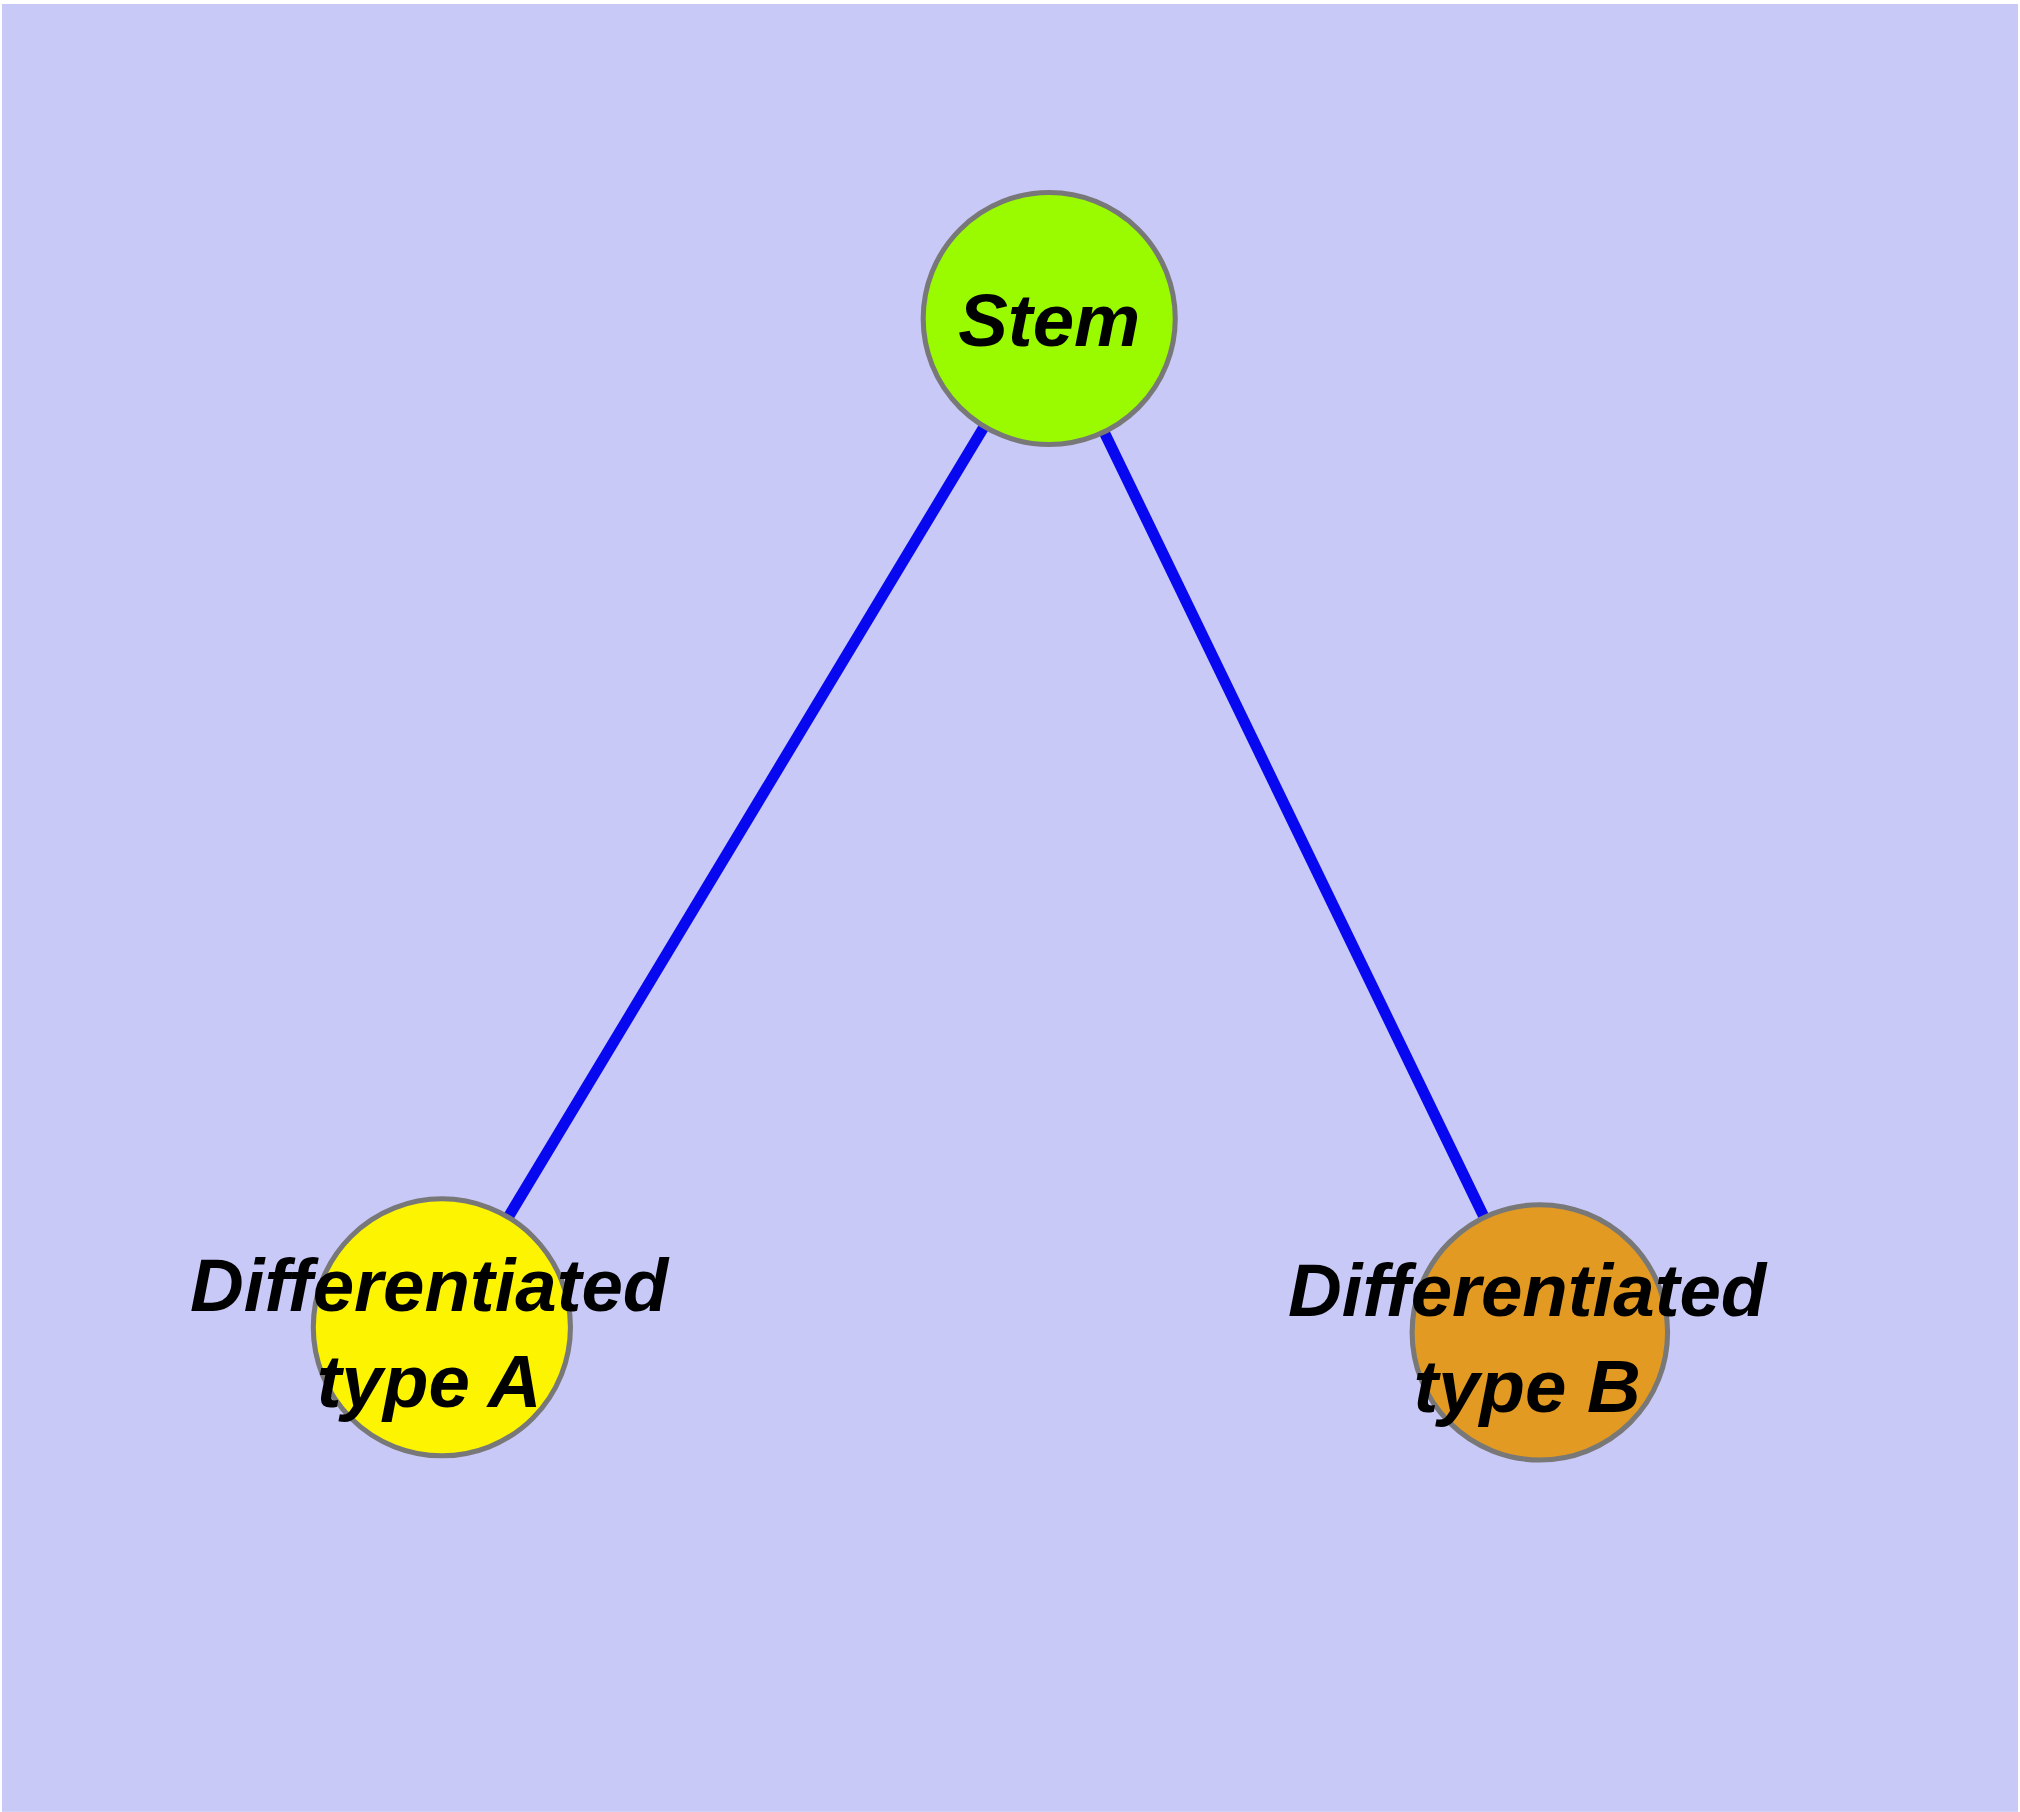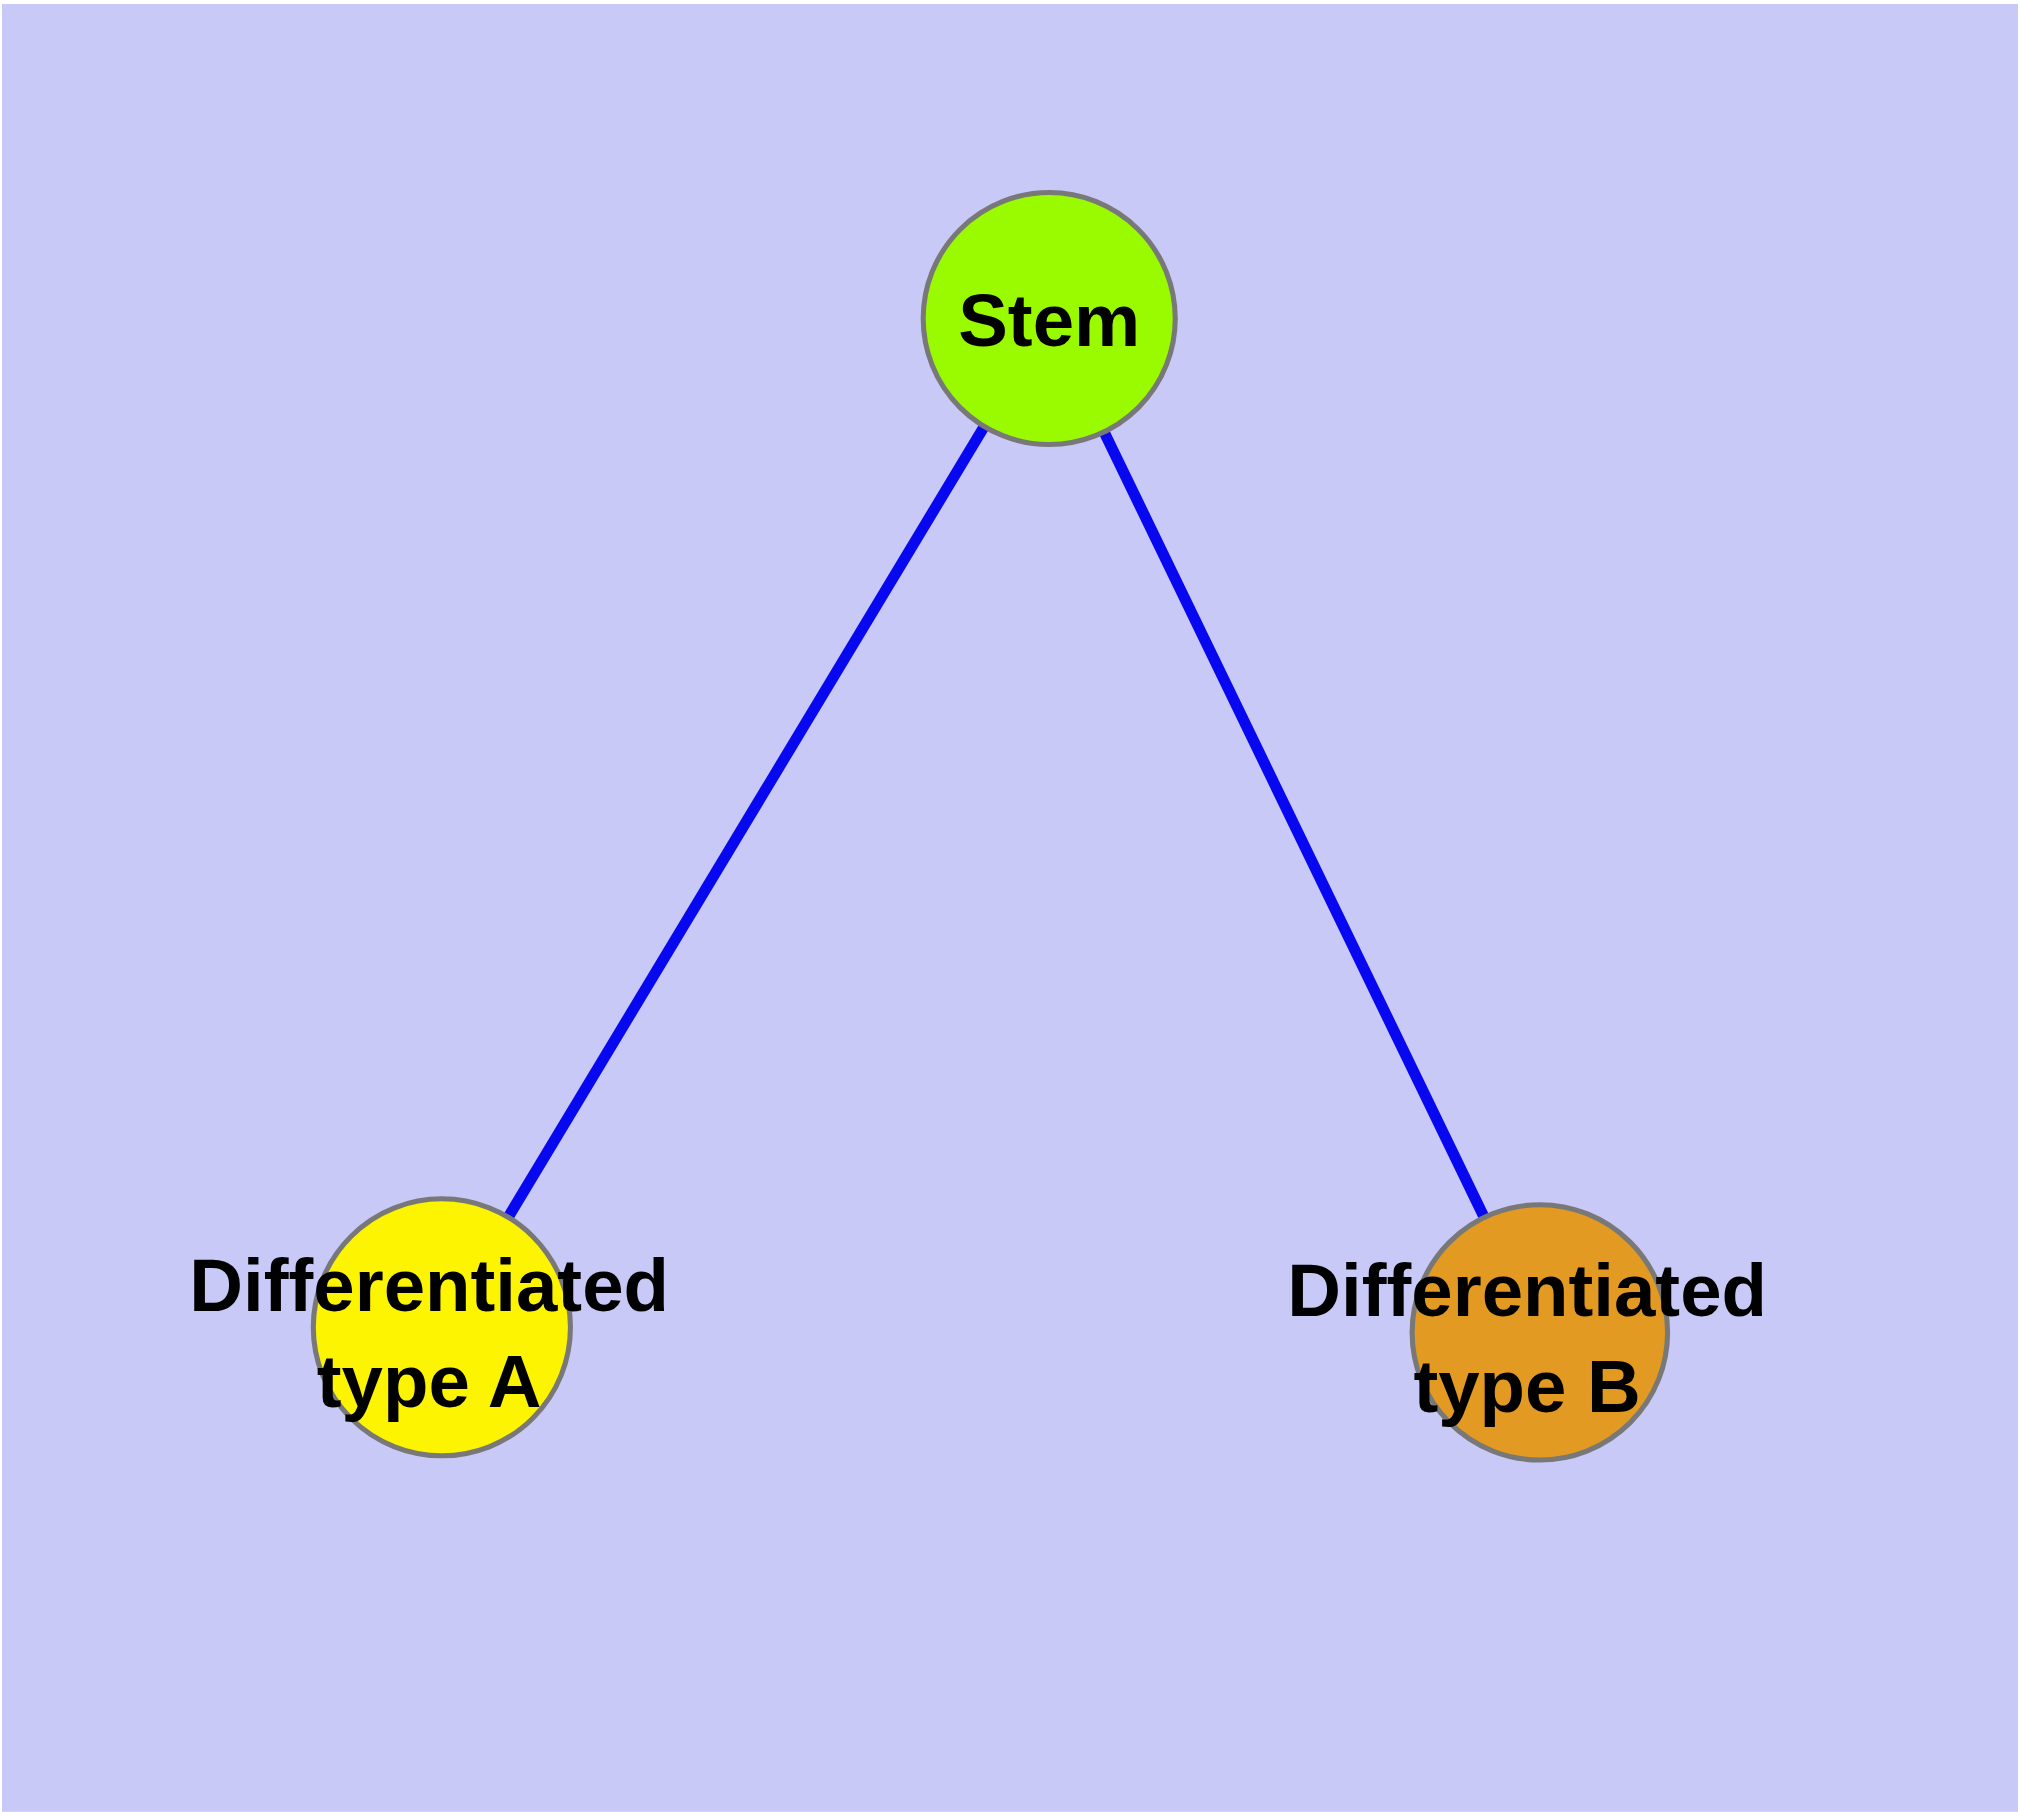--- a/index.html
+++ b/index.html
@@ -10,20 +10,21 @@
     background: #ffffff;
     font-family: "Liberation Sans", sans-serif;
     overflow: hidden;
   }
   .canvas-wrap {
     position: absolute;
     top: 4.2px;
     left: 1.7px;
     right: 1.7px;
     bottom: 0;
+    font-style: italic;
   }
   svg.diagram {
     display: block;
     width: 100%;
     height: 100%;
   }
   .edge {
     stroke-width: 13;
     stroke-linecap: butt;
   }

